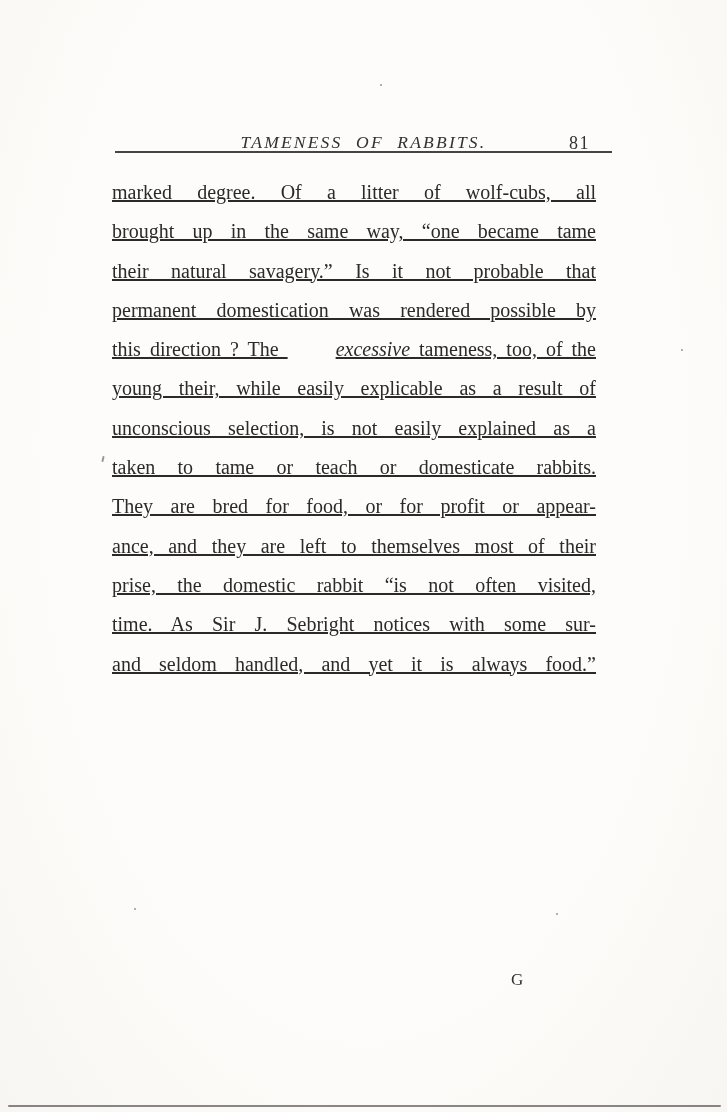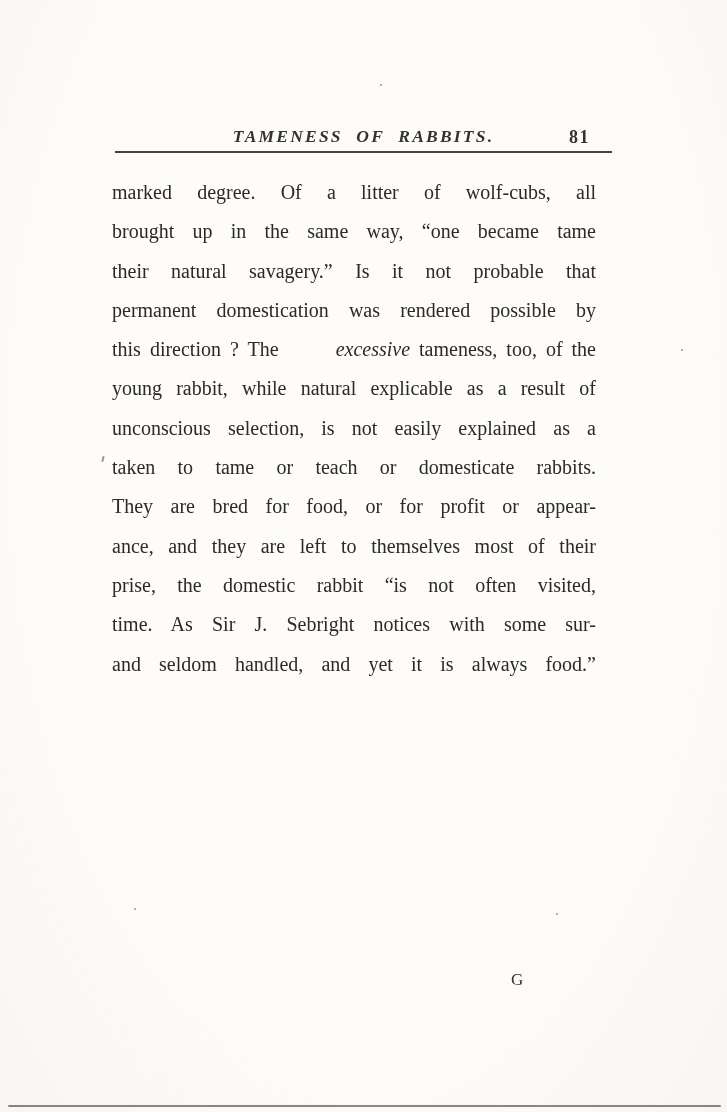--- a/index.html
+++ b/index.html
@@ -11,25 +11,24 @@
     width: 727px;
     height: 1112px;
     background: radial-gradient(ellipse at 50% 40%, #fdfcfa 60%, #f7f6f2 100%);
     color: #2b2a26;
     overflow: hidden;
   }
 
   
   .running-head {
     position: absolute;
-    top: 126px;
+    top: 132px;
     left: 115px;
     width: 497px;
     height: 26px;
-    font-weight: bold;
   }
   .head-title {
     display: block;
     text-align: center;
     font-style: italic;
     font-size: 17.5px;
     letter-spacing: 2.2px;
     word-spacing: 7px;
     color: #34322d;
   }
@@ -58,20 +57,21 @@
     left: 112px;
     width: 484px;
     font-size: 20px;
     color: #2b2a26;
   }
   .line {
     line-height: 39.3px;
     text-align: justify;
     text-align-last: justify;
     word-spacing: 2px;
+    text-decoration: underline;
   }
   .line em { font-style: italic; margin-left: 48px; }
 
   .signature {
     position: absolute;
     left: 511px;
     top: 970px;
     font-size: 17px;
     letter-spacing: 1px;
     color: #34322d;
@@ -110,21 +110,21 @@
   </header>
 
   <div class="rule"></div>
 
   <main class="body-text">
     <p class="line">marked degree.  Of a litter of wolf-cubs, all</p>
     <p class="line">brought up in the same way, “one became tame</p>
     <p class="line">their natural savagery.”  Is it not probable that</p>
     <p class="line">permanent domestication was rendered possible by</p>
     <p class="line"><span>this direction ?   The </span><em>excessive</em><span> tameness, too, of the</span></p>
-    <p class="line">young rabbit, while natural explicable as a result of</p>
+    <p class="line">young their, while easily explicable as a result of</p>
     <p class="line">unconscious selection, is not easily explained as a</p>
     <p class="line">taken to tame or teach or domesticate rabbits.</p>
     <p class="line">They are bred for food, or for profit or appear-</p>
     <p class="line">ance, and they are left to themselves most of their</p>
     <p class="line">prise, the domestic rabbit “is not often visited,</p>
     <p class="line">time.  As Sir J. Sebright notices with some sur-</p>
     <p class="line">and seldom handled, and yet it is always food.”</p>
   </main>
 
   <div class="signature">G</div>

